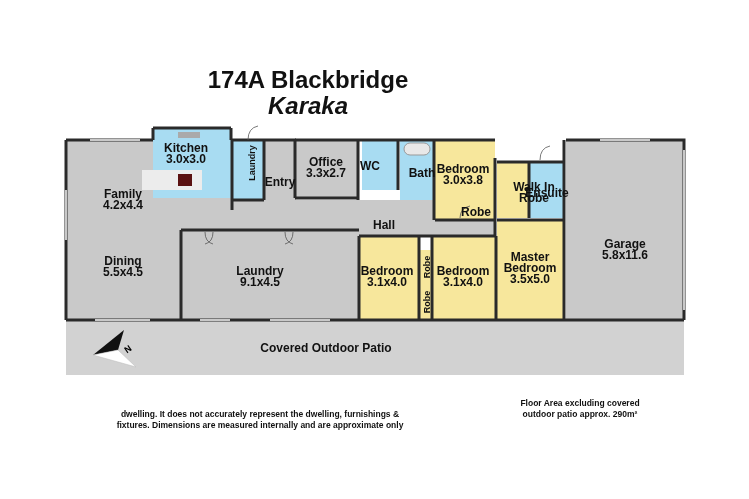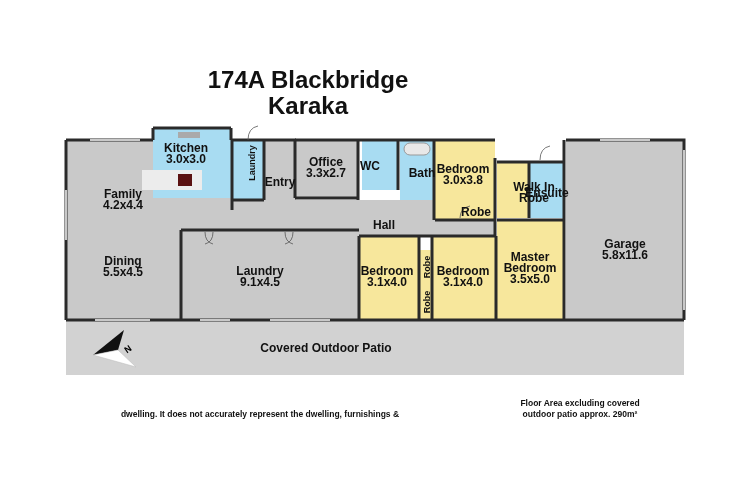--- a/index.html
+++ b/index.html
@@ -7,21 +7,21 @@
   .title{position:absolute;left:0;width:616px;text-align:center;font-weight:bold;font-size:24px;color:#111;line-height:28px;}
   svg{position:absolute;left:0;top:0;}
   .lbl{position:absolute;font-weight:bold;font-size:12px;color:#111;text-align:center;line-height:11px;white-space:nowrap;transform:translate(-50%,-50%);}
   .vlbl{position:absolute;font-weight:bold;font-size:9px;color:#111;white-space:nowrap;transform:translate(-50%,-50%) rotate(-90deg);}
   .note{position:absolute;font-weight:bold;font-size:8.5px;color:#111;text-align:center;line-height:11px;}
 </style>
 </head>
 <body>
 
 <div class="title" style="top:66px;">174A Blackbridge</div>
-<div class="title" style="top:92px;">Karaka</div>
+<div class="title" style="top:92px;font-style:italic;">Karaka</div>
 
 <svg width="749" height="499">
 
   <rect x="66" y="320" width="618" height="55" fill="#d2d2d2"></rect>
 
   <rect x="66" y="140" width="115" height="180" fill="#c9c9c9"></rect>
   <rect x="181" y="140" width="115" height="90" fill="#c9c9c9"></rect>
   <rect x="181" y="230" width="178" height="90" fill="#c9c9c9"></rect>
   <rect x="295" y="140" width="63" height="58" fill="#c9c9c9"></rect>
   <rect x="264" y="150" width="32" height="50" fill="#c9c9c9"></rect>
@@ -104,17 +104,18 @@
 <div class="vlbl" style="left:427px;top:267px;">Robe</div>
 <div class="vlbl" style="left:427px;top:302px;">Robe</div>
 <div class="lbl" style="left:463px;top:277px;"><span>Bedroom</span><br><span>3.1x4.0</span></div>
 <div class="lbl" style="left:530px;top:268px;"><span>Master</span><br><span>Bedroom</span><br><span>3.5x5.0</span></div>
 <div class="lbl" style="left:625px;top:250px;"><span>Garage</span><br><span>5.8x11.6</span></div>
 <div class="lbl" style="left:326px;top:348px;">Covered Outdoor Patio</div>
 
 <div class="note" style="left:80px;top:398px;width:360px;">
   <br>
   <span>dwelling. It does not accurately represent the dwelling, furnishings &amp;</span><br>
+  <span>fixtures. Dimensions are measured internally and are approximate only</span>
 </div>
 <div class="note" style="left:470px;top:398px;width:220px;">
   <span>Floor Area excluding covered</span><br>
   <span>outdoor patio approx. 290m²</span>
 </div>
 
 </body></html>

